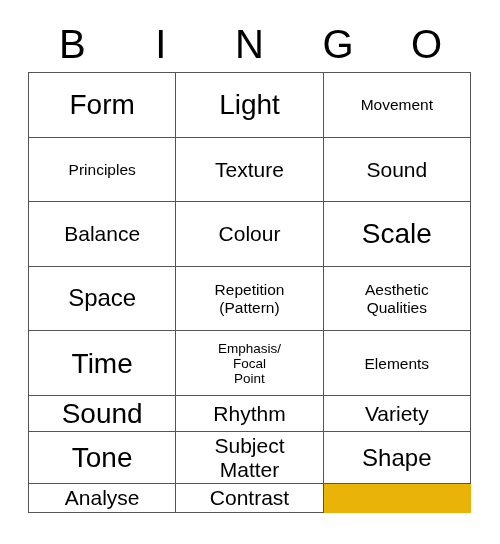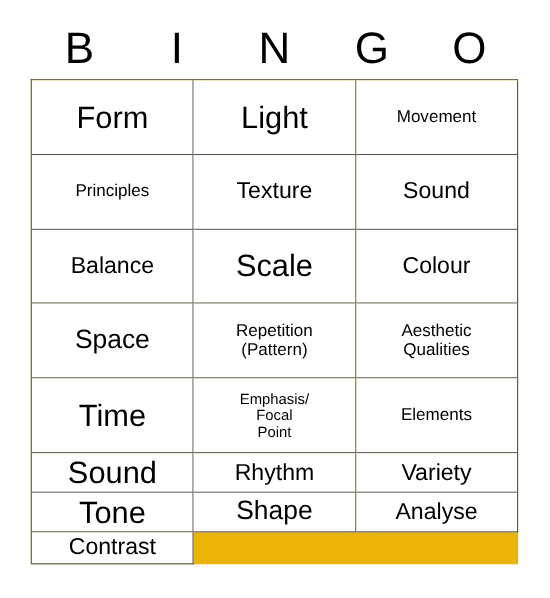--- a/index.html
+++ b/index.html
@@ -117,24 +117,24 @@
         <span class="cell-text fs-md">Texture</span>
       </div>
 
     <div class="cell">
         <span class="cell-text fs-md">Sound</span>
       </div>
     <div class="cell">
         <span class="cell-text fs-md">Balance</span>
       </div>
     <div class="cell">
-        <span class="cell-text fs-xl">Scale</span>
+        <span class="cell-text fs-md">Colour</span>
       </div>
     <div class="cell">
-        <span class="cell-text fs-md">Colour</span>
+        <span class="cell-text fs-xl">Scale</span>
       </div>
 
     <div class="cell">
         <span class="cell-text fs-lg">Space</span>
       </div>
     <div class="cell">
         <span class="cell-text fs-sm">Repetition
 (Pattern)</span>
       </div>
     <div class="cell">
@@ -160,20 +160,24 @@
         <span class="cell-text fs-md">Rhythm</span>
       </div>
     <div class="cell">
         <span class="cell-text fs-md">Variety</span>
       </div>
 
     <div class="cell">
         <span class="cell-text fs-xl">Tone</span>
       </div>
     <div class="cell">
+        <span class="cell-text fs-md">Subject
+Matter</span>
+      </div>
+    <div class="cell">
         <span class="cell-text fs-lg">Shape</span>
       </div>
     <div class="cell">
         <span class="cell-text fs-md">Analyse</span>
       </div>
     <div class="cell">
         <span class="cell-text fs-md">Contrast</span>
       </div>
 
   </div>

